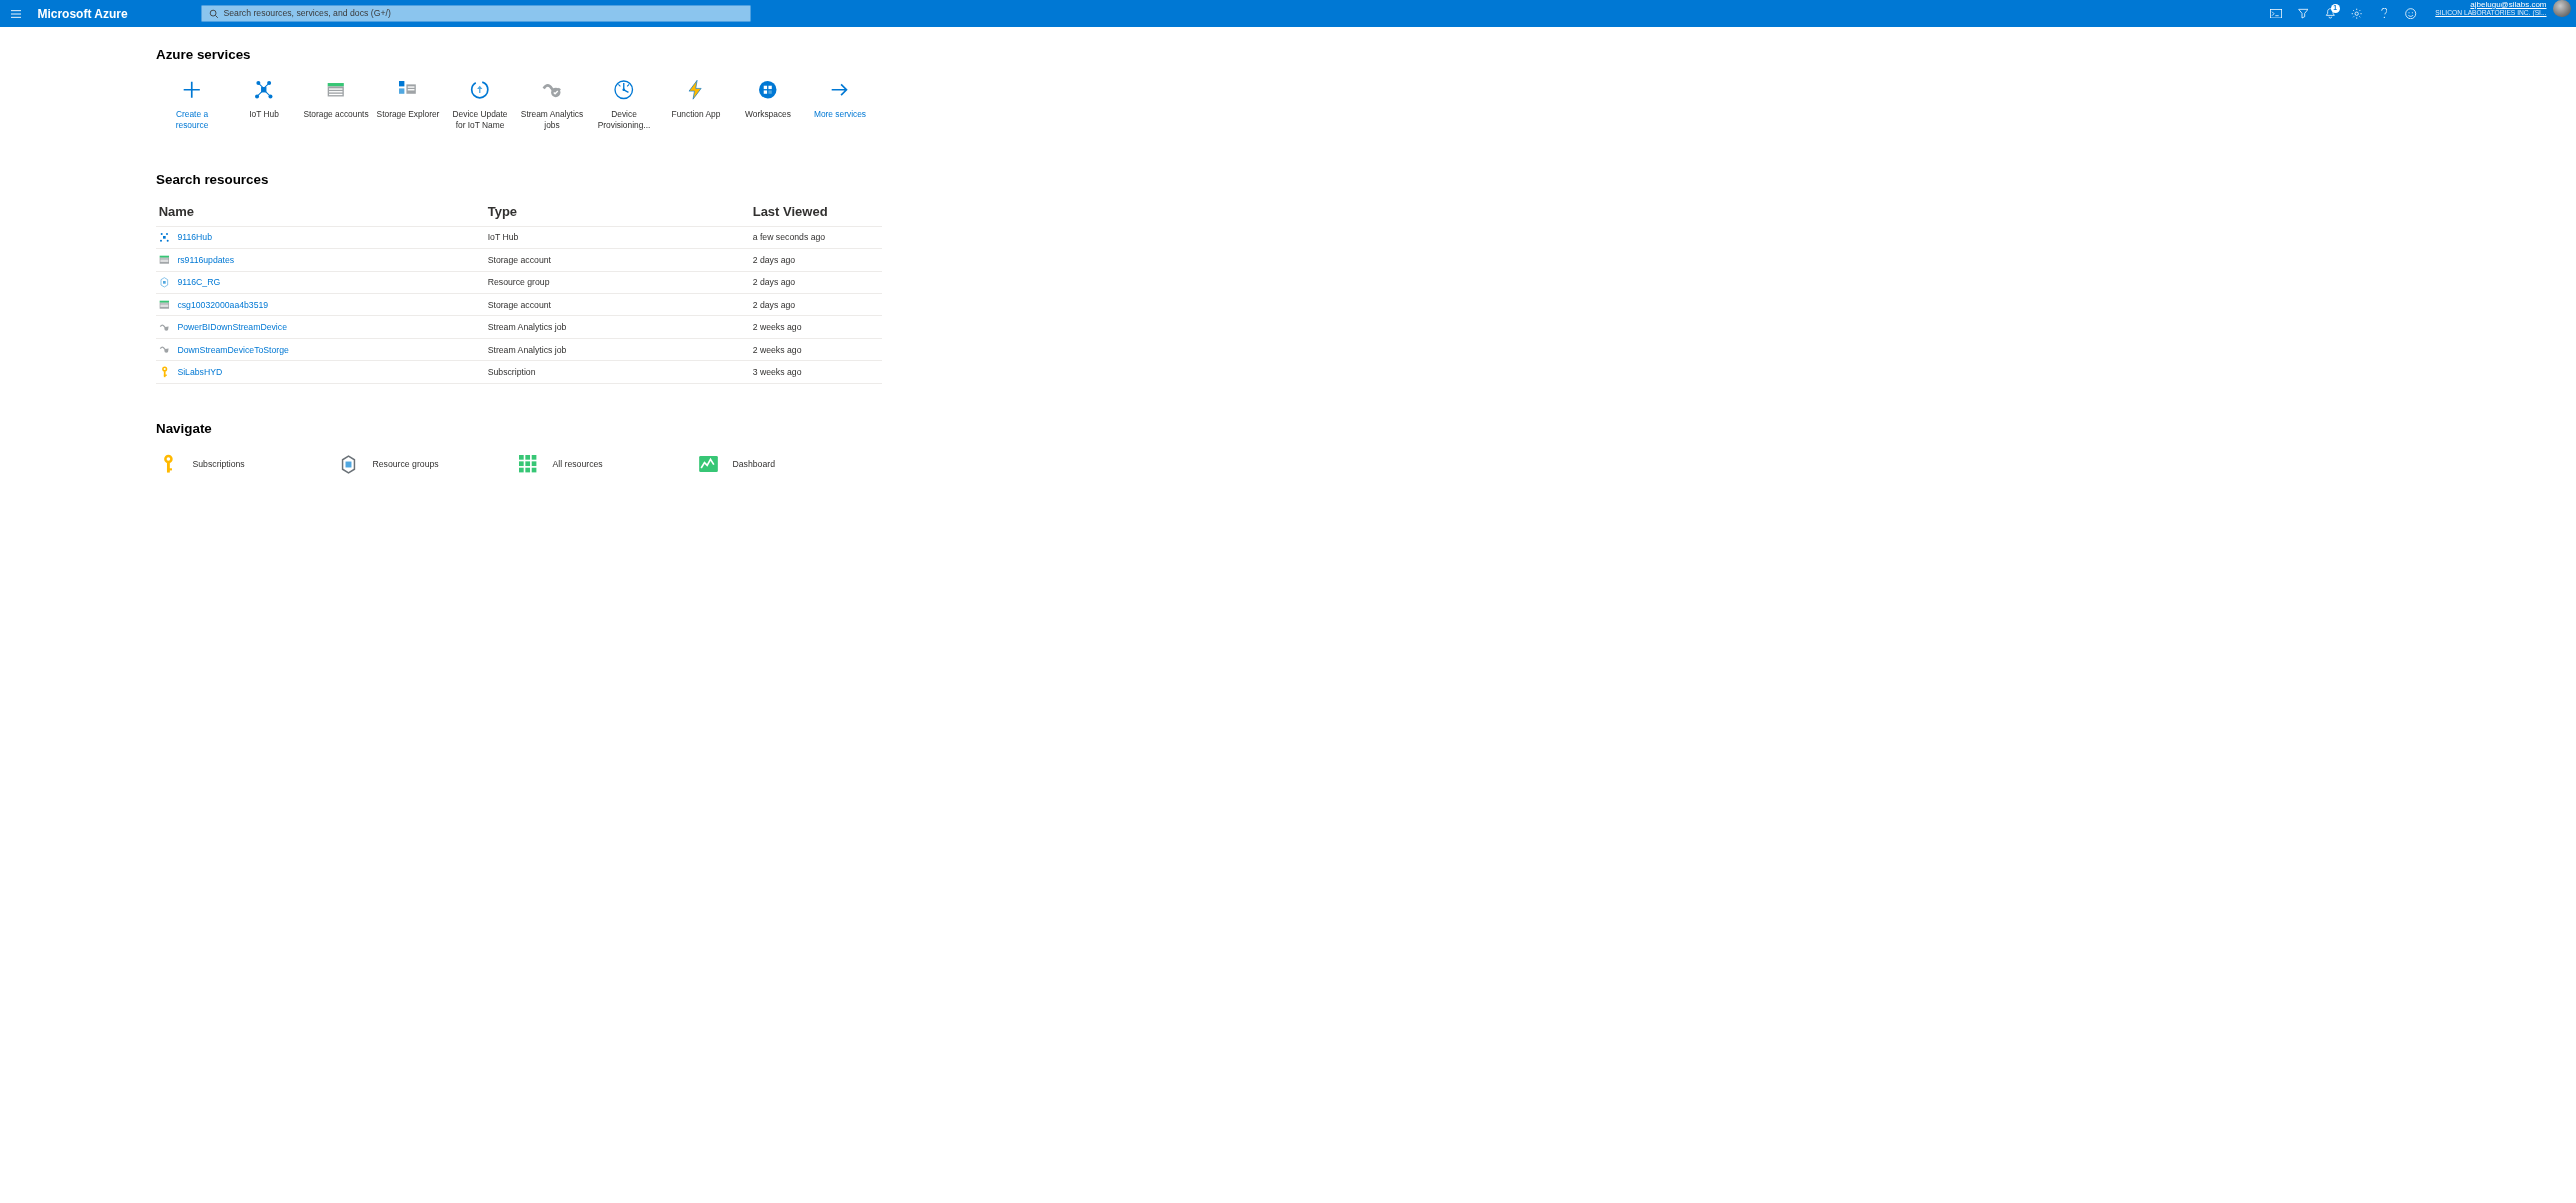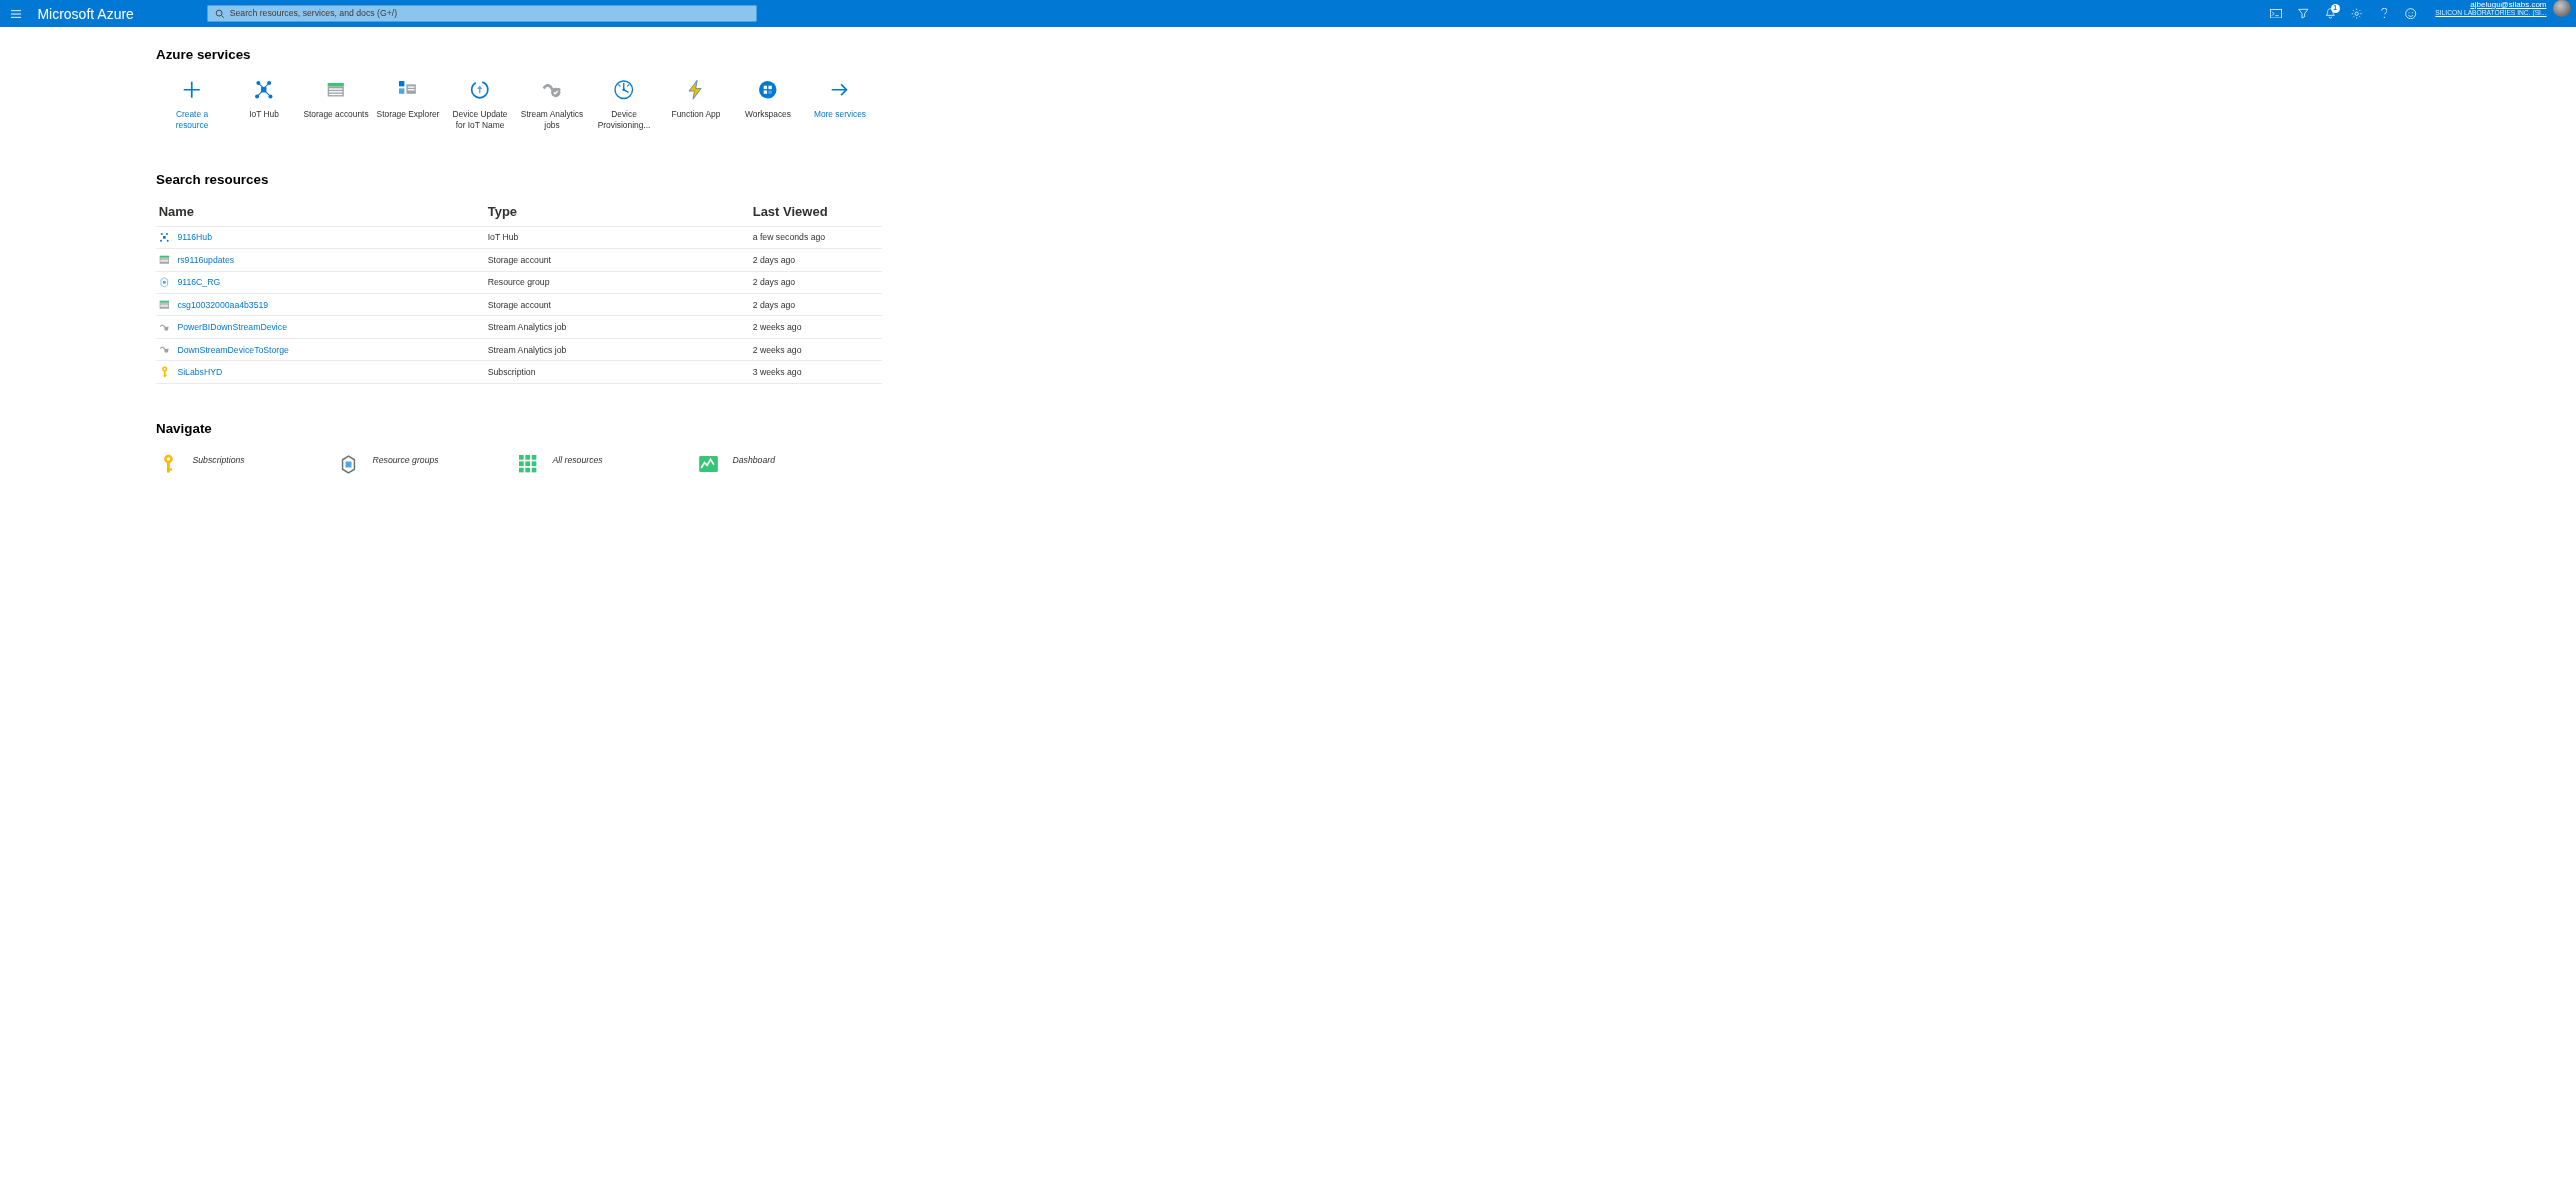--- a/index.html
+++ b/index.html
@@ -20,22 +20,22 @@
   }
   .hamburger {
     width: 32px;
     display: flex;
     align-items: center;
     justify-content: center;
     height: 100%;
     cursor: pointer;
   }
   .brand {
-    font-size: 14px;
-    font-weight: 400;
+    font-size: 12px;
+    font-weight: 700;
     padding: 0 13.4px 0 5.4px;
     white-space: nowrap;
   }
   .search-wrap {
     flex: 0 0 auto;
     margin-left: 60px;
   }
   .search {
     width: 550px;
     height: 17.4px;
@@ -186,24 +186,24 @@
   }
 
   
   .navigate-row {
     display: flex;
     gap: 0;
   }
   .nav-tile {
     width: 180px;
     display: flex;
+    align-items: center;
     gap: 14.8px;
     cursor: pointer;
     padding: 6.7px 2.7px;
-    font-style: italic;
   }
   .nav-icon {
     width: 19px;
     height: 19px;
     display: flex;
     align-items: center;
     justify-content: center;
   }
   .nav-label { font-size: 8.7px; color: #323130; }
 

